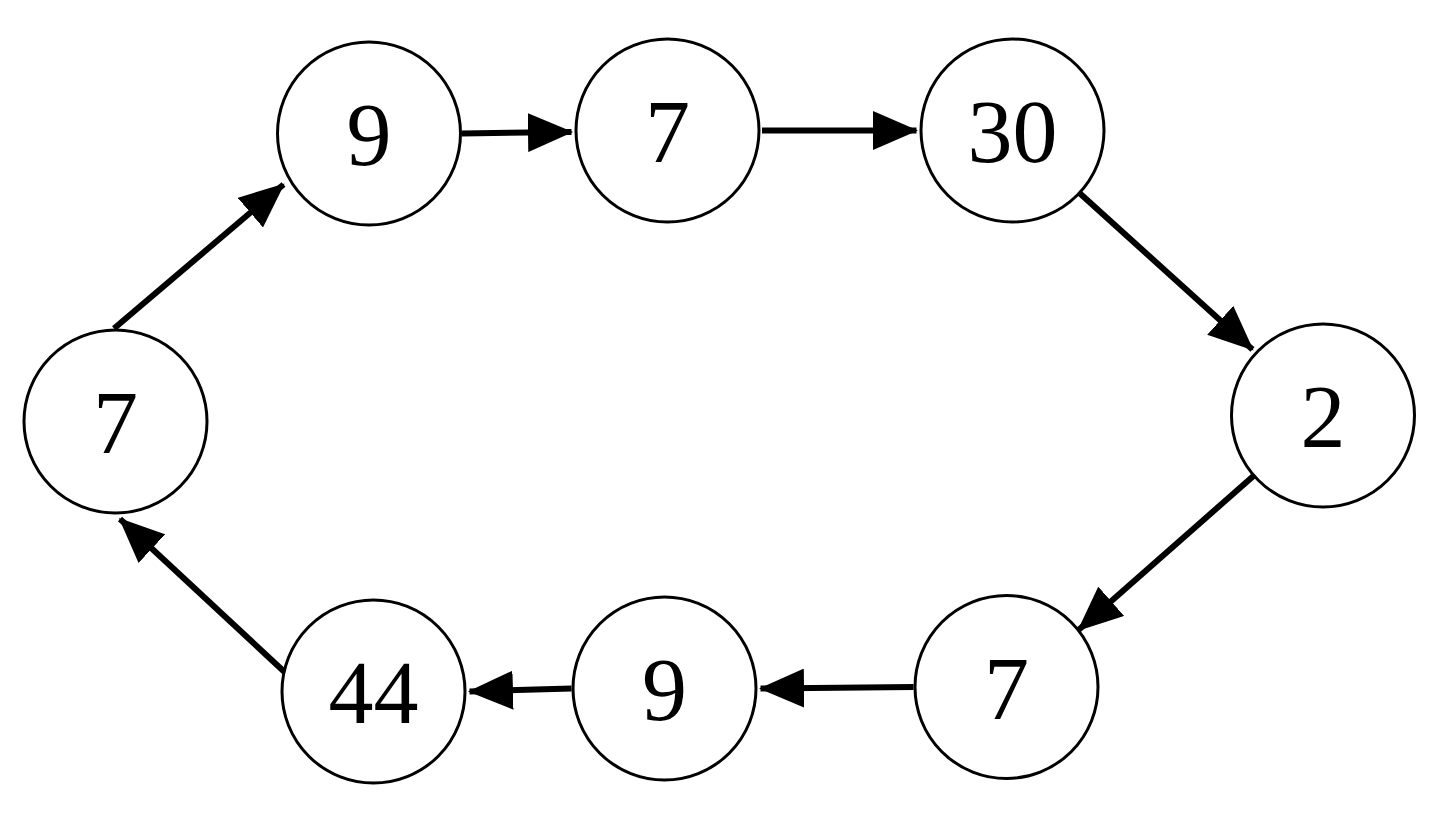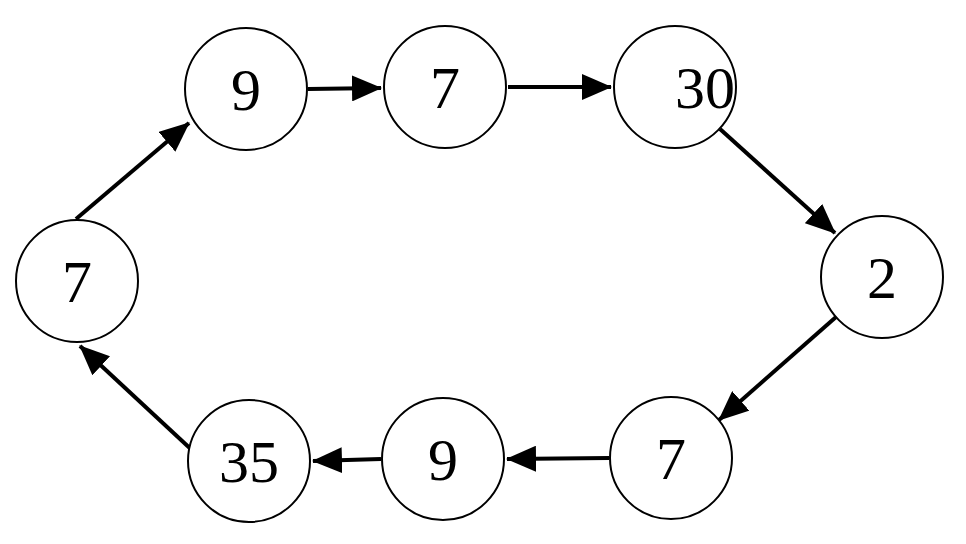--- a/index.html
+++ b/index.html
@@ -37,21 +37,21 @@
   .node-value {
     font-size: 60px;
     line-height: 1;
     color: #000000;
     padding-top: 2px;
   }
   
   .pos-left          { left: 15px;  top: 219px; }
   .pos-top-left      { left: 184px; top: 27px;  }
   .pos-top-center    { left: 383px; top: 25px;  }
-  .pos-top-right     { left: 613px; top: 25px; justify-content: flex-end;  }
+  .pos-top-right     { left: 613px; top: 25px;  }
   .pos-right         { left: 820px; top: 215px; }
   .pos-bottom-right  { left: 609px; top: 396px; }
   .pos-bottom-center { left: 381px; top: 397px; }
   .pos-bottom-left   { left: 187px; top: 399px; }
   .edge {
     stroke: #000000;
     stroke-width: 4;
     fill: none;
   }
 </style>
@@ -91,16 +91,16 @@
   <div class="node pos-right">
     <span class="node-value">2</span>
   </div>
   <div class="node pos-bottom-right">
     <span class="node-value">7</span>
   </div>
   <div class="node pos-bottom-center">
     <span class="node-value">9</span>
   </div>
   <div class="node pos-bottom-left">
-    <span class="node-value">35</span>
+    <span class="node-value">44</span>
   </div>
 
 </div>
 
 </body></html>

